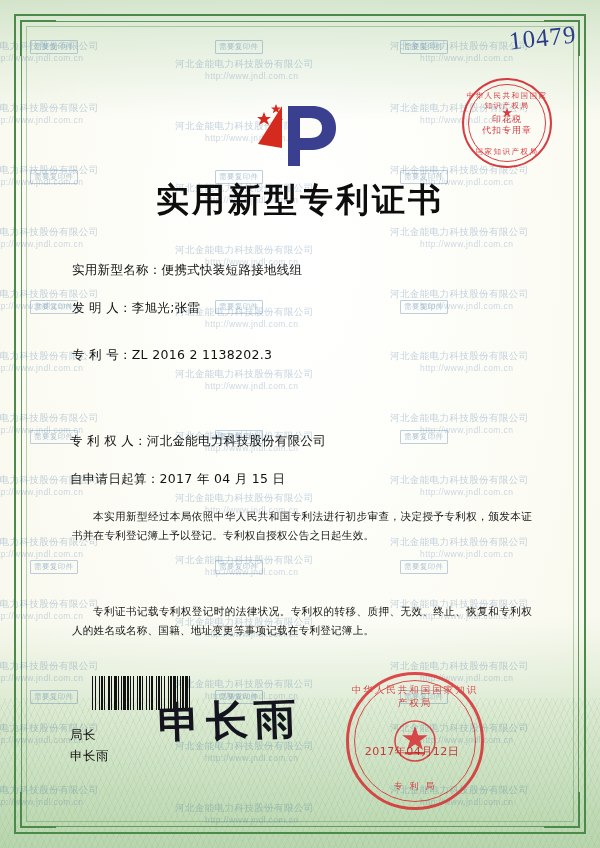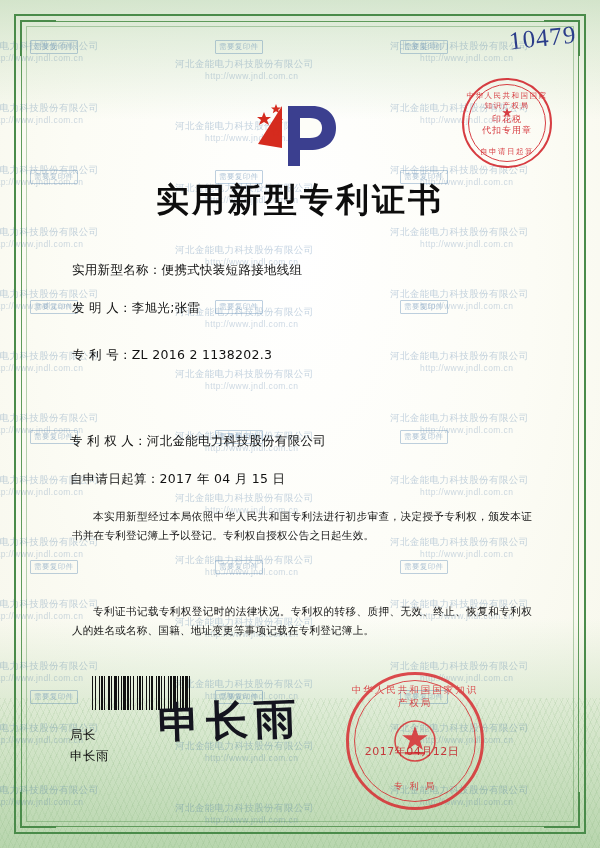--- a/index.html
+++ b/index.html
@@ -443,21 +443,21 @@
         <polygon points="24,30 25.2,32.8 28.2,33 25.9,34.8 26.7,37.6 24,36 21.3,37.6 22.1,34.8 19.8,33 22.8,32.8"></polygon>
       </g>
     </svg>
   </div>
 
   <div class="seal-top">
     <div class="seal-inner"></div>
     <div class="seal-arc-top">中华人民共和国国家知识产权局</div>
     <div class="seal-star">★</div>
     <div class="seal-mid">印花税<br>代扣专用章</div>
-    <div class="seal-arc-bot">自申请日起算</div>
+    <div class="seal-arc-bot">国家知识产权局</div>
   </div>
 
   <div class="big-title">实用新型专利证书</div>
 
   <div class="field" style="top:262px">
     <span class="lbl">实用新型名称：</span><span class="val">便携式快装短路接地线组</span>
   </div>
   <div class="field" style="top:300px">
     <span class="lbl">发 明 人：</span><span class="val">李旭光;张雷</span>
   </div>

